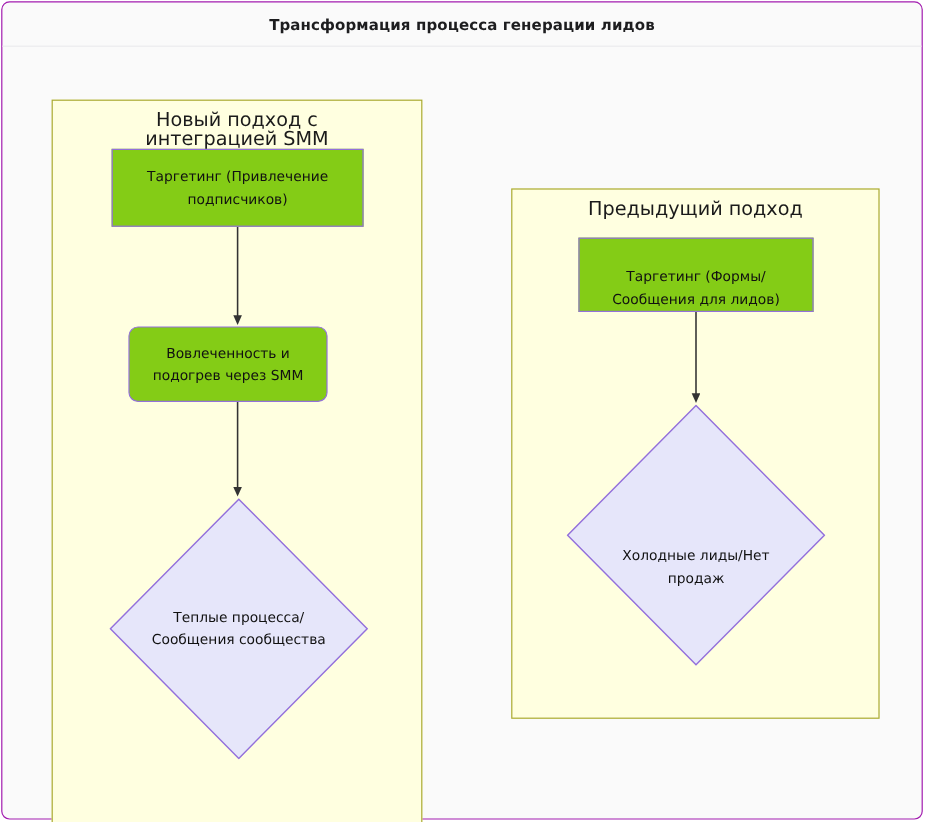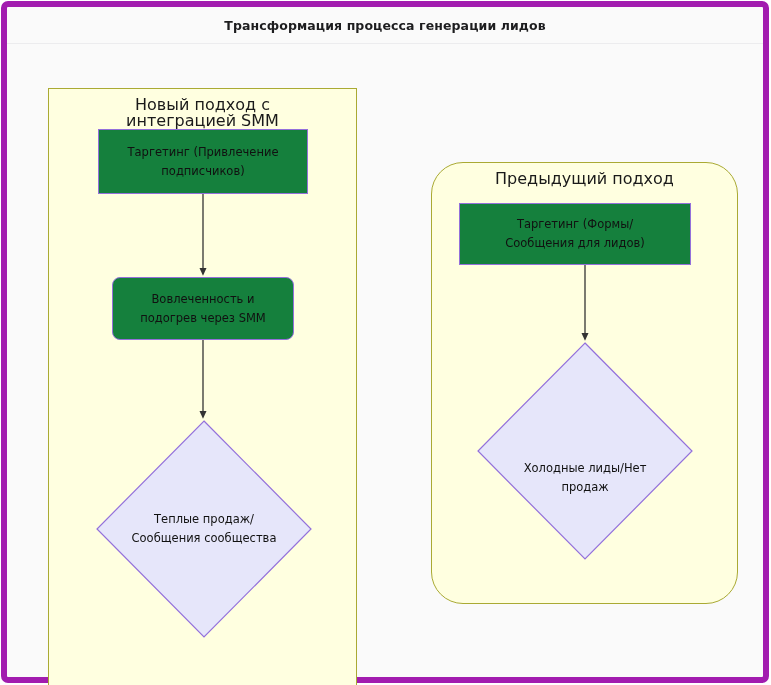--- a/index.html
+++ b/index.html
@@ -14,21 +14,21 @@
     overflow: hidden;
   }
 
   .card {
     position: absolute;
     left: 1px;
     top: 1px;
     width: 768px;
     height: 682px;
     background: #fafafa;
-    border: 6px solid #a21caf;
+    border: 1px solid #a21caf;
     border-radius: 7px;
     box-sizing: border-box;
   }
 
   .card-header {
     position: absolute;
     left: 0;
     top: 0;
     width: 100%;
     height: 37px;
@@ -66,43 +66,43 @@
     left: 0;
     width: 100%;
     text-align: center;
     font-size: 16px;
     color: #1a1a1a;
     line-height: 16px;
     white-space: pre-line;
   }
   #cluster-new       { left: 41px;  top: 44px;  width: 309px; height: 625px; }
   #cluster-new .cluster-label  { top: 8px; }
-  #cluster-prev      { left: 424px; top: 118px; width: 307px; height: 442px; border-radius: 32px; }
+  #cluster-prev      { left: 424px; top: 118px; width: 307px; height: 442px; }
   #cluster-prev .cluster-label { top: 8px; }
 
   
   .node {
     position: absolute;
-    background: #15803d;
+    background: #84cc16;
     border: 1px solid #9370db;
     box-sizing: border-box;
     display: flex;
     align-items: center;
     justify-content: center;
     text-align: center;
     font-size: 11.5px;
     color: #111111;
     line-height: 19px;
     white-space: pre-line;
   }
   .node.rounded { border-radius: 8px; }
 
   #node-targeting-smm  { left: 91px;  top: 85px;  width: 210px; height: 65px; }
-  #node-engagement     { left: 105px; top: 233px; width: 182px; height: 63px; }
-  #node-targeting-forms{ left: 452px; top: 159px; width: 232px; height: 62px; }
+  #node-engagement     { left: 105px; top: 233px; width: 166px; height: 63px; }
+  #node-targeting-forms{ left: 480px; top: 159px; width: 196px; height: 62px; align-items: flex-end; }
 
   
   .diamond {
     position: absolute;
   }
   .diamond svg {
     position: absolute;
     left: 0;
     top: 0;
     display: block;
@@ -173,21 +173,21 @@
 
     <div class="node rounded" id="node-engagement">
       <span>Вовлеченность и
 подогрев через SMM</span>
     </div>
 
     <div class="diamond" id="diamond-warm">
       <svg width="216" height="218" viewBox="0 0 216 218">
         <polygon points="108,1 215,109 108,217 1,109" fill="#e6e6fa" stroke="#9370db" stroke-width="1.2"></polygon>
       </svg>
-      <div class="dlabel">Теплые продаж/
+      <div class="dlabel">Теплые процесса/
 Сообщения сообщества</div>
     </div>
 
     <div class="node" id="node-targeting-forms">
       <span>Таргетинг (Формы/
 Сообщения для лидов)</span>
     </div>
 
     <div class="diamond" id="diamond-cold">
       <svg width="216" height="218" viewBox="0 0 216 218">

